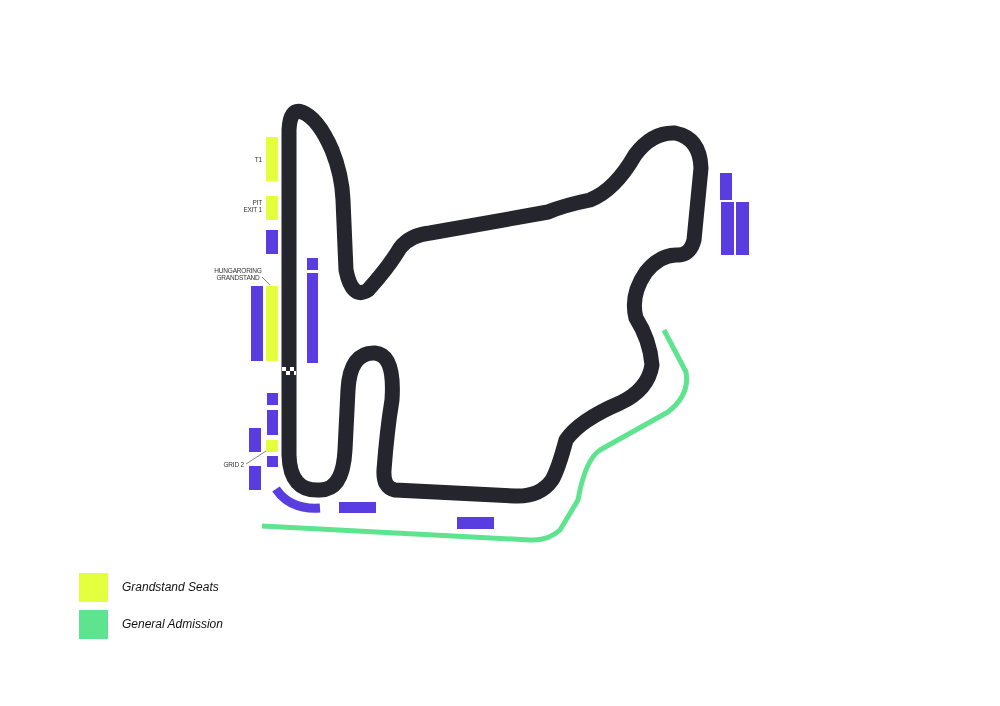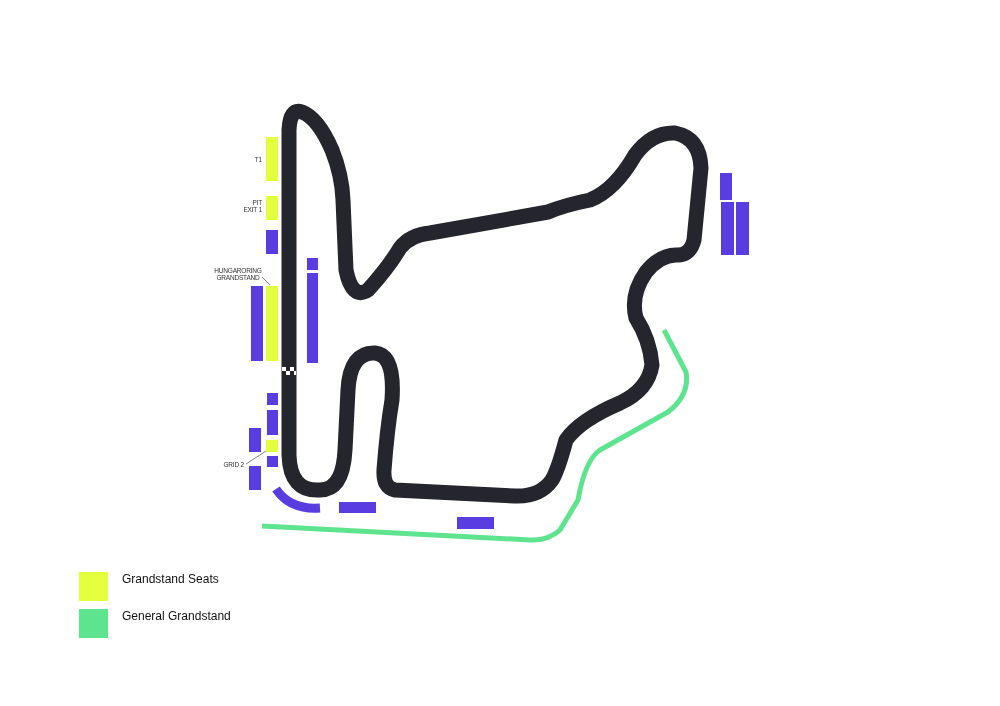--- a/index.html
+++ b/index.html
@@ -1,20 +1,20 @@
 <!DOCTYPE html>
 <html><head>
 <meta charset="utf-8">
 <style>
   html,body{margin:0;padding:0;background:#ffffff;}
   body{width:1000px;height:706px;position:relative;overflow:hidden;font-family:"Liberation Sans",sans-serif;}
   #map{position:absolute;left:0;top:0;width:1000px;height:706px;}
   .lbl{position:absolute;font-family:"Liberation Sans",sans-serif;font-size:6.5px;color:#333;text-align:right;line-height:7px;letter-spacing:-0.2px;}
   .legend{position:absolute;left:79px;top:572px;}
-  .legend-row{display:flex;height:30px;margin-bottom:7px;}
+  .legend-row{display:flex;align-items:center;height:30px;margin-bottom:7px;font-style:italic;}
   .swatch{width:29px;height:29px;margin-right:14px;}
   .legend-text{font-size:12px;color:#111;font-family:"Liberation Sans",sans-serif;}
 </style>
 </head>
 <body>
 
 <svg id="map" viewBox="0 0 1000 706" xmlns="http://www.w3.org/2000/svg">
 
   <path d="M262 526 L 530 540 Q 548 541 560 530 L 578 500 Q 585 460 600 450 L 668 412 Q 690 395 686 372 L 664 330" fill="none" stroke="#5ee38f" stroke-width="5" stroke-linecap="butt" stroke-linejoin="round"></path>
 
@@ -72,15 +72,15 @@
 </div>
 <div class="lbl" style="left:214px;top:461px;width:30px;">GRID 2</div>
 
 <div class="legend">
   <div class="legend-row">
     <div class="swatch" style="background:#e4ff3d;"></div>
     <span class="legend-text">Grandstand Seats</span>
   </div>
   <div class="legend-row">
     <div class="swatch" style="background:#5ee38f;"></div>
-    <span class="legend-text">General Grandstand</span>
+    <span class="legend-text">General Admission</span>
   </div>
 </div>
 
 </body></html>

